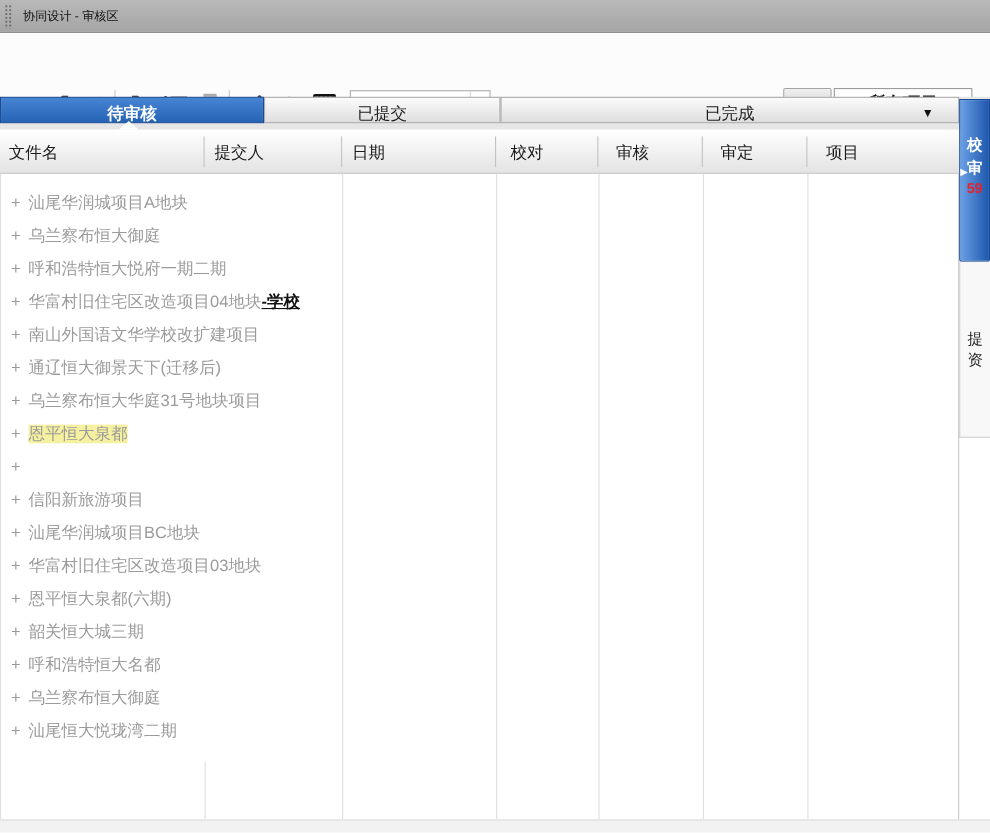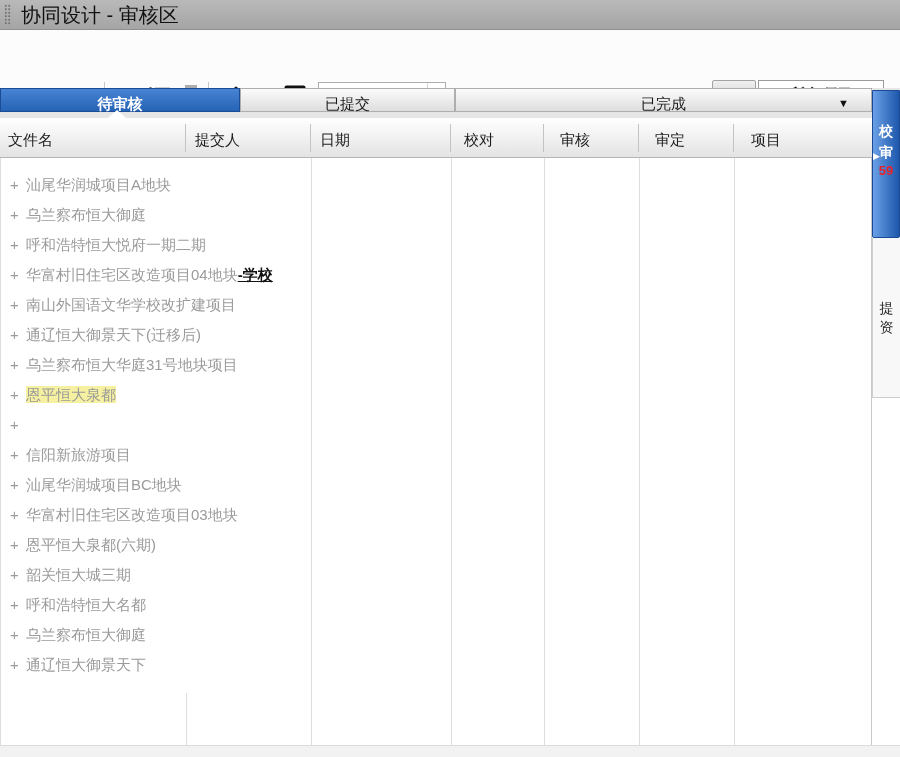--- a/index.html
+++ b/index.html
@@ -4,21 +4,21 @@
 <style>
   * { margin:0; padding:0; box-sizing:border-box; }
   body { font-family:"Liberation Sans","DejaVu Sans",sans-serif; background:#fff; }
   .window { position:relative; width:900px; height:757px; background:#fff; overflow:hidden; }
 
   
   .titlebar { position:absolute; left:0; top:0; width:900px; height:30px;
     background:linear-gradient(#b9b9b9,#a5a5a5); border-bottom:1px solid #8f8f8f; }
   .grip { position:absolute; left:4px; top:4px; width:7px; height:22px;
     background-image:radial-gradient(#6e6e6e 1px, transparent 1.2px); background-size:3.5px 3.5px; }
-  .title-text { position:absolute; left:21px; top:0; line-height:30px; font-size:20px; color:#111; }
+  .title-text { position:absolute; left:21px; top:0; line-height:30px; font-size:11px; color:#111; }
 
   
   .toolbar { position:absolute; left:0; top:30px; width:900px; height:58px; background:#fcfcfc; }
   .tbtn { position:absolute; top:50px; width:30px; height:30px; display:flex; align-items:center;
     justify-content:center; cursor:default; }
   .glyph { font-size:20px; font-weight:bold; color:#1a1a1a; line-height:1; }
   .glyph.gray { color:#b0b0b0; }
   .tsep { position:absolute; top:52px; width:1px; height:26px; background:#c8c8c8; }
   .combo { position:absolute; left:318px; top:52px; width:128px; height:26px; background:#fff;
     border:1px solid #adadad; }
@@ -257,21 +257,21 @@
       <div class="row" style="top: 432px;">
         <span class="plus">+</span>
         <span class="rtext"><span>呼和浩特恒大名都</span></span>
       </div>
       <div class="row" style="top: 462px;">
         <span class="plus">+</span>
         <span class="rtext"><span>乌兰察布恒大御庭</span></span>
       </div>
       <div class="row" style="top: 492px;">
         <span class="plus">+</span>
-        <span class="rtext"><span>通辽恒大御景天下</span></span>
+        <span class="rtext"><span>汕尾恒大悦珑湾二期</span></span>
       </div>
     </div>
 
   <div class="bottom-strip"></div>
 
   <div class="side-review">
     <div class="ch">校</div>
     <div class="ch">
       <span class="arr">▶</span>
       <span>审</span>

